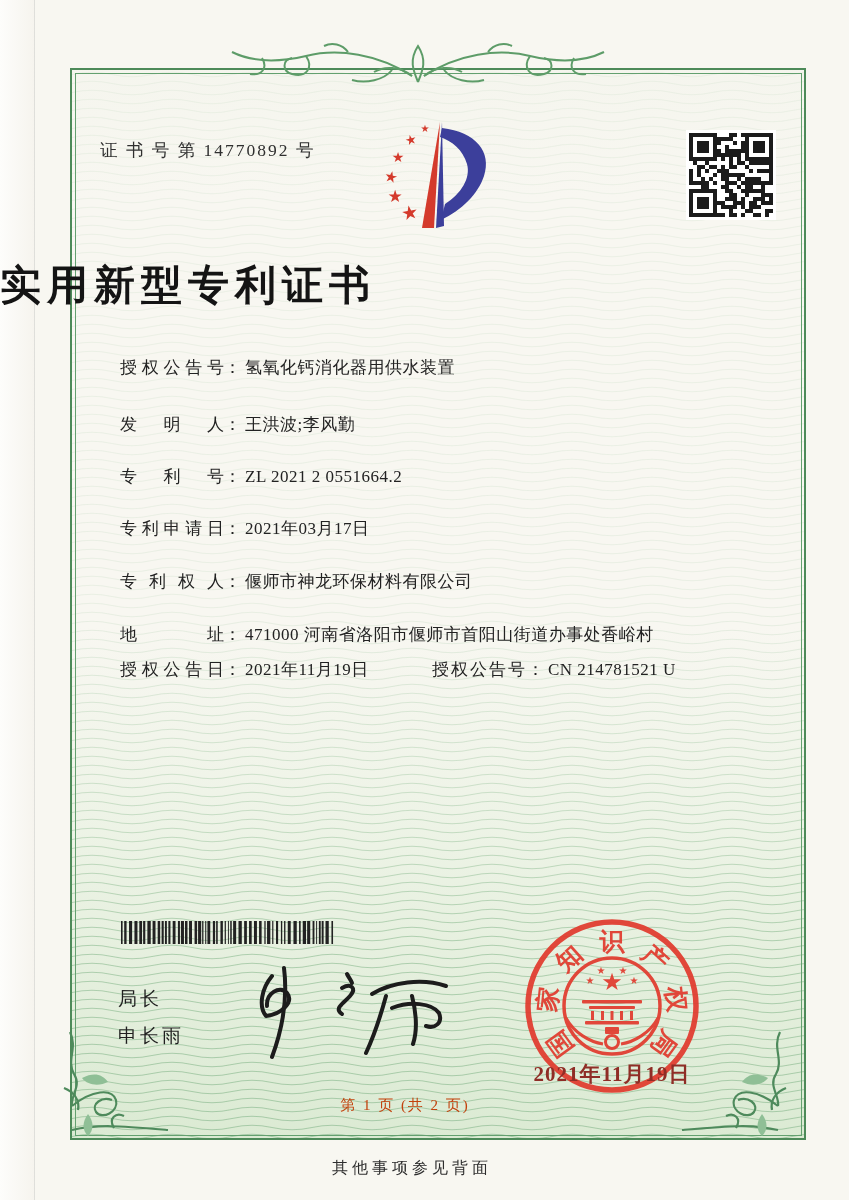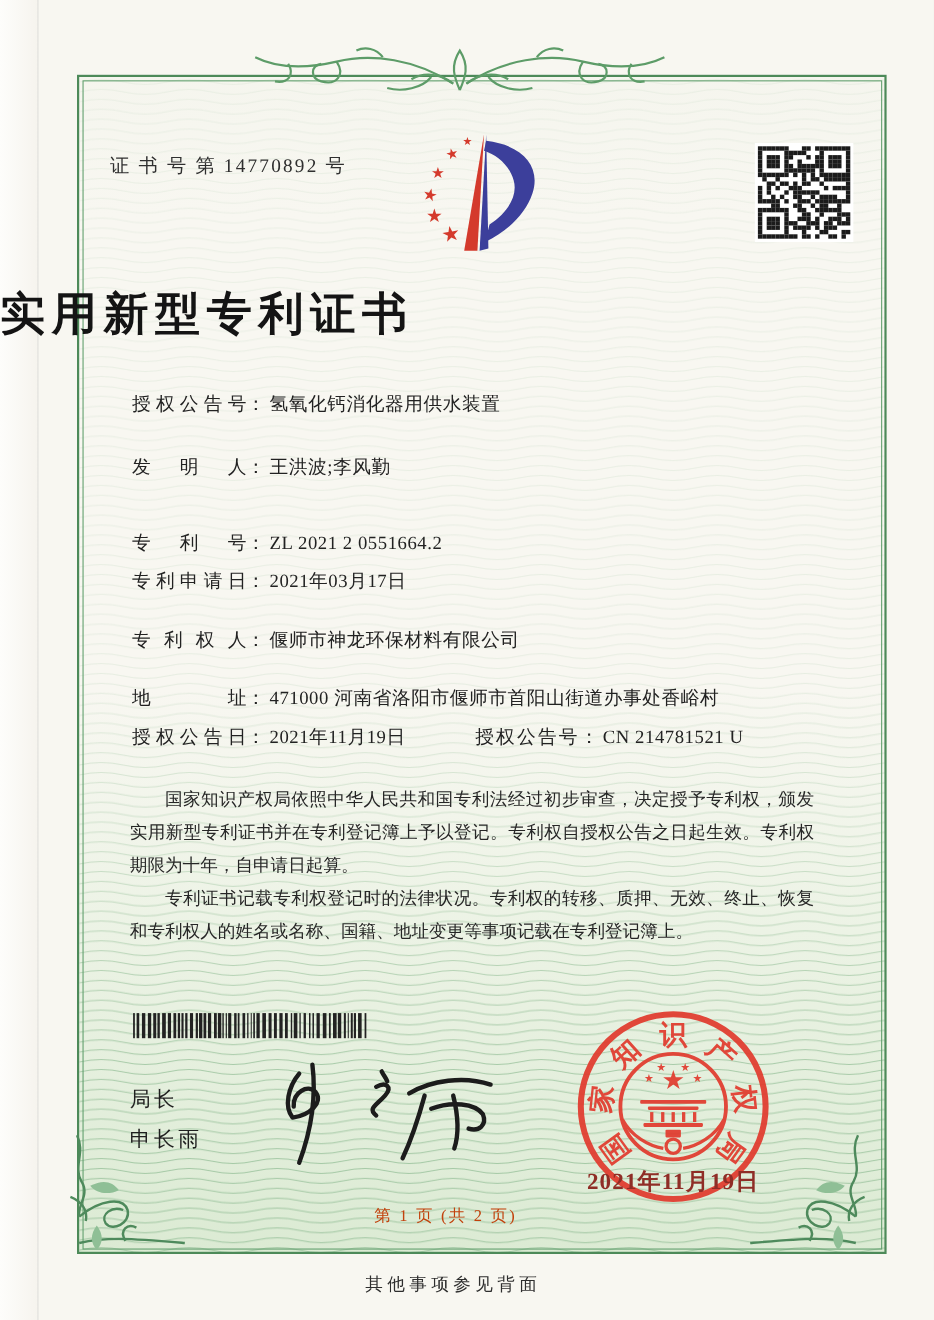--- a/index.html
+++ b/index.html
@@ -24,21 +24,21 @@
   .cert-no{position:absolute;left:100px;top:138px;font-size:17.5px;letter-spacing:2px;color:#2f2f2f;}
   .logo{position:absolute;left:378px;top:116px;}
   .qr{position:absolute;left:686px;top:130px;}
   .title{position:absolute;left:0;top:258px;width:849px;
     font-size:41px;font-weight:700;letter-spacing:6px;color:#141414;}
 
   .fields{position:absolute;left:120px;top:356px;width:640px;font-size:17px;color:#222;}
   .frow{position:absolute;left:0;white-space:nowrap;}
   .frow:nth-of-type(1){top:0;}
   .frow:nth-of-type(2){top:57px;}
-  .frow:nth-of-type(3){top:126px;}
+  .frow:nth-of-type(3){top:109px;}
   .frow:nth-of-type(4){top:161px;}
   .frow:nth-of-type(5){top:214px;}
   .frow:nth-of-type(6){top:267px;}
   .frow:nth-of-type(7){top:302px;}
   .flabel{display:inline-block;width:104px;text-align:justify;text-align-last:justify;vertical-align:top;}
   .fcolon{display:inline-block;margin:0 4px 0 0;}
   .fvalue{letter-spacing:.5px;}
   .grant-pub{position:absolute;left:312px;top:0;white-space:nowrap;}
   .grant-pub .flabel{width:auto;letter-spacing:2px;}
 
@@ -438,24 +438,20 @@
       <span class="flabel">地址</span><span class="fcolon">：</span><span class="fvalue">471000 河南省洛阳市偃师市首阳山街道办事处香峪村</span>
     </div>
     <div class="frow">
       <span class="flabel">授权公告日</span><span class="fcolon">：</span><span class="fvalue">2021年11月19日</span>
       <span class="grant-pub">
         <span class="flabel">授权公告号</span><span class="fcolon">：</span><span class="fvalue">CN 214781521 U</span>
       </span>
     </div>
   </div>
 
-  <div class="body-text">
-    <p>国家知识产权局依照中华人民共和国专利法经过初步审查，决定授予专利权，颁发实用新型专利证书并在专利登记簿上予以登记。专利权自授权公告之日起生效。专利权期限为十年，自申请日起算。</p>
-    <p>专利证书记载专利权登记时的法律状况。专利权的转移、质押、无效、终止、恢复和专利权人的姓名或名称、国籍、地址变更等事项记载在专利登记簿上。</p>
-  </div>
 
   <svg class="barcode" width="216" height="23">
     <g id="barcode-bars" fill="#222">
         <rect x="1" y="0" width="1.6" height="23"></rect>
         <rect x="4.2" y="0" width="2.3756537230106325" height="23"></rect>
         <rect x="9.03043630506398" y="0" width="3.0758253107666156" height="23"></rect>
         <rect x="14.435682183055059" y="0" width="3.0223760614741484" height="23"></rect>
         <rect x="19.302396948124468" y="0" width="2.7270017632409007" height="23"></rect>
         <rect x="23.122758944762293" y="0" width="2.176372415421704" height="23"></rect>
         <rect x="27.377922776424292" y="0" width="3.3645243417772113" height="23"></rect>

